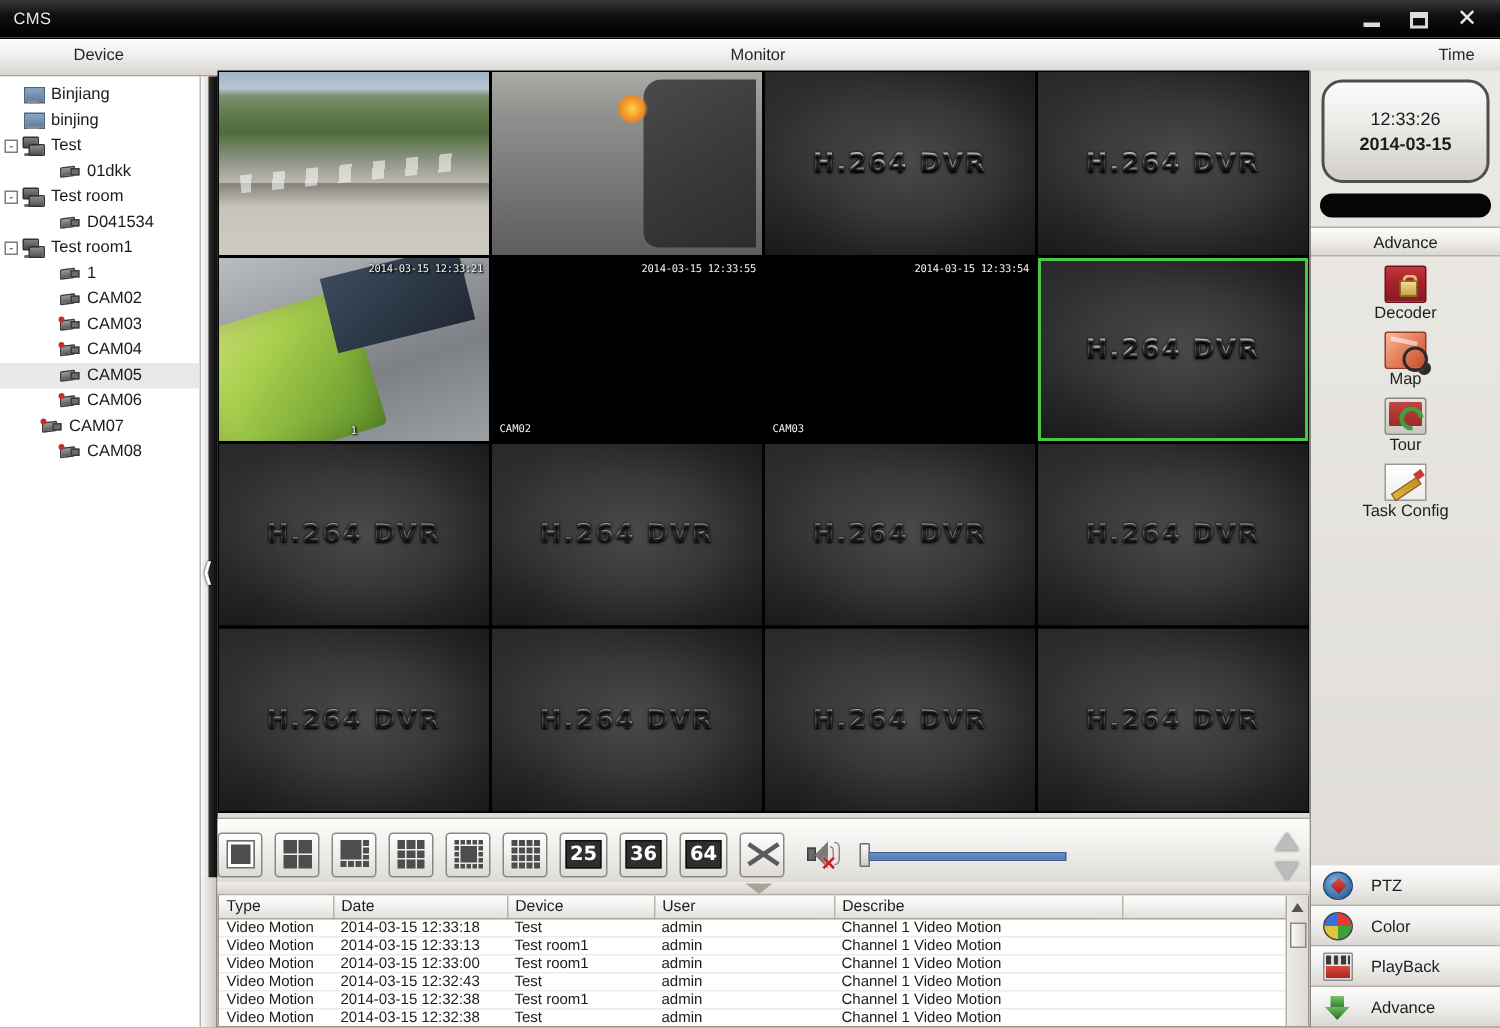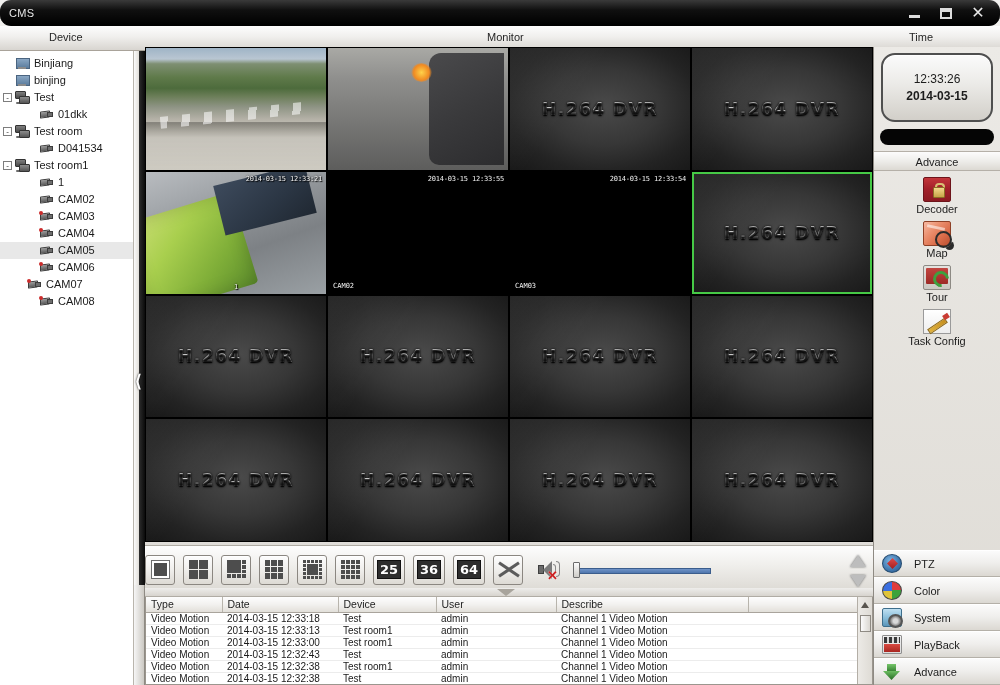--- a/index.html
+++ b/index.html
@@ -13,21 +13,21 @@
     position: relative;
     width: 1000px; height: 685px;
     background: linear-gradient(to bottom, #f2f1ef 0%, #e6e4e0 55%, #d9d6d1 100%);
   }
 
   
   .titlebar {
     position: absolute; left: 0; top: 0; width: 1000px; height: 26px;
     background: linear-gradient(to bottom, #3a3a3a 0%, #101010 40%, #000 100%);
     border-bottom: 1px solid #000;
-    display: flex; align-items: center; border-radius: 11px;
+    display: flex; align-items: center;
   }
   .title-text {
     color: #e8e8e8; font-size: 11px; margin-left: 9px;
     letter-spacing: .3px; text-shadow: 0 1px 0 #000;
   }
   .win-btns { position: absolute; right: 4px; top: 0; height: 26px;
     display: flex; align-items: center; gap: 16px; padding-right: 10px; }
   .win-btn { width: 16px; height: 16px; position: relative; cursor: default;
     display: flex; align-items: center; justify-content: center; }
   .wb-min { width: 11px; height: 3px; background: #dcdcdc; margin-top: 6px; }
@@ -39,21 +39,21 @@
   .headerbar {
     position: absolute; left: 0; top: 26px; width: 1000px; height: 25px;
     background: linear-gradient(to bottom, #fdfdfd 0%, #f0efed 45%, #d8d5d0 100%);
     border-bottom: 1px solid #a9a39a;
   }
   .hdr-lbl {
     position: absolute; top: 5px; font-size: 11px; color: #262626;
   }
   .hdr-device { left: 49px; }
   .hdr-monitor { left: 487px; }
-  .hdr-time { left: 909px; }
+  .hdr-time { left: 959px; }
 
   
   .tree-panel {
     position: absolute; left: 0; top: 51px; width: 134px; height: 634px;
     background: #ffffff; border-right: 1px solid #b9b5ad;
     overflow: hidden;
   }
   .tree { padding-top: 4px; }
   .tnode {
     position: relative; height: 17px; display: flex; align-items: center;
@@ -673,24 +673,20 @@
       </div>
 
     <div class="rmenu" id="rmenu">
         <div class="rmenu-item">
           <div class="rm-icon ic-ptz"></div>
           <div class="rm-label">PTZ</div>
         </div>
         <div class="rmenu-item">
           <div class="rm-icon ic-color"></div>
           <div class="rm-label">Color</div>
-        </div>
-        <div class="rmenu-item">
-          <div class="rm-icon ic-system"></div>
-          <div class="rm-label">System</div>
         </div>
         <div class="rmenu-item">
           <div class="rm-icon ic-play"></div>
           <div class="rm-label">PlayBack</div>
         </div>
         <div class="rmenu-item">
           <div class="rm-icon ic-advance"></div>
           <div class="rm-label">Advance</div>
         </div>
       </div>

